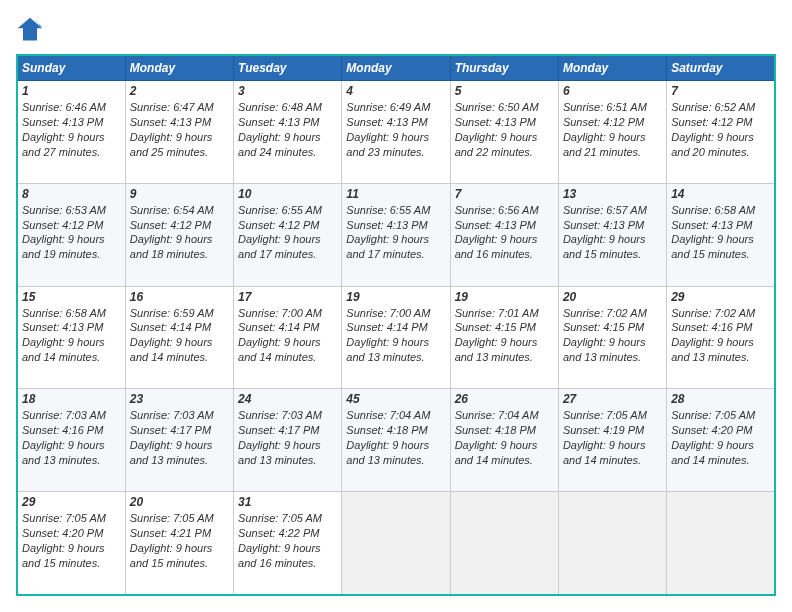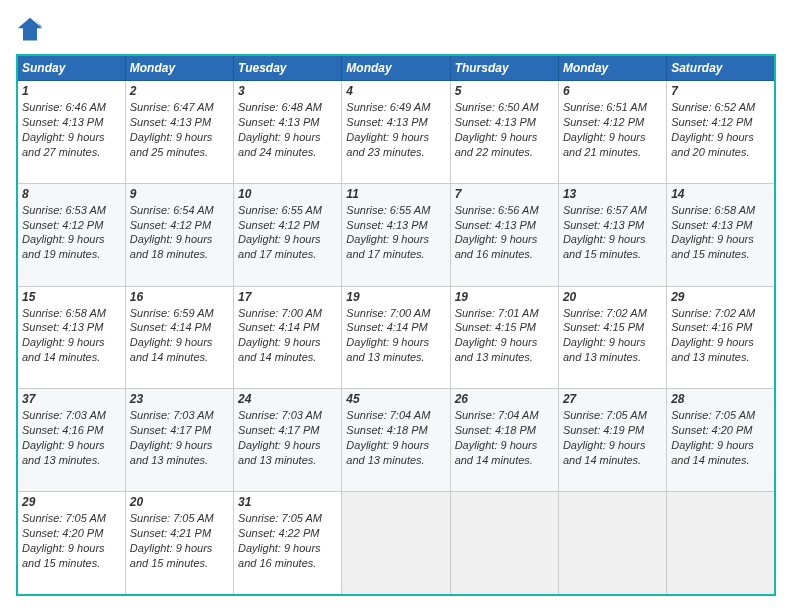--- a/index.html
+++ b/index.html
@@ -224,21 +224,21 @@
             <span class="day-num">20</span>
             <div class="cell-content">Sunrise: 7:02 AM<br>Sunset: 4:15 PM<br>Daylight: 9 hours and 13 minutes.</div>
           </td>
           <td>
             <span class="day-num">29</span>
             <div class="cell-content">Sunrise: 7:02 AM<br>Sunset: 4:16 PM<br>Daylight: 9 hours and 13 minutes.</div>
           </td>
         </tr>
         <tr>
           <td>
-            <span class="day-num">37</span>
+            <span class="day-num">18</span>
             <div class="cell-content">Sunrise: 7:03 AM<br>Sunset: 4:16 PM<br>Daylight: 9 hours and 13 minutes.</div>
           </td>
           <td>
             <span class="day-num">23</span>
             <div class="cell-content">Sunrise: 7:03 AM<br>Sunset: 4:17 PM<br>Daylight: 9 hours and 13 minutes.</div>
           </td>
           <td>
             <span class="day-num">24</span>
             <div class="cell-content">Sunrise: 7:03 AM<br>Sunset: 4:17 PM<br>Daylight: 9 hours and 13 minutes.</div>
           </td>

